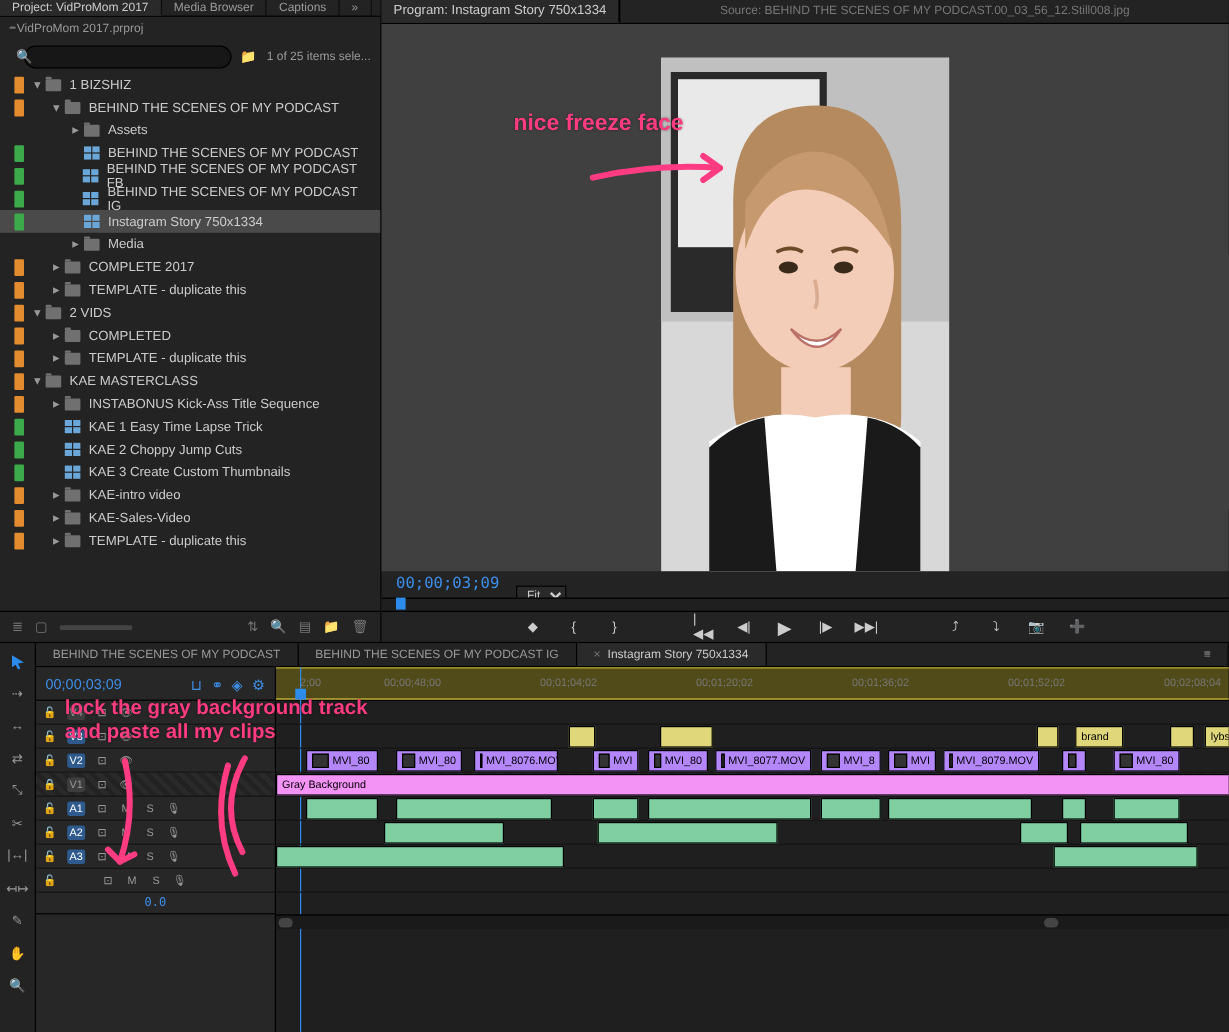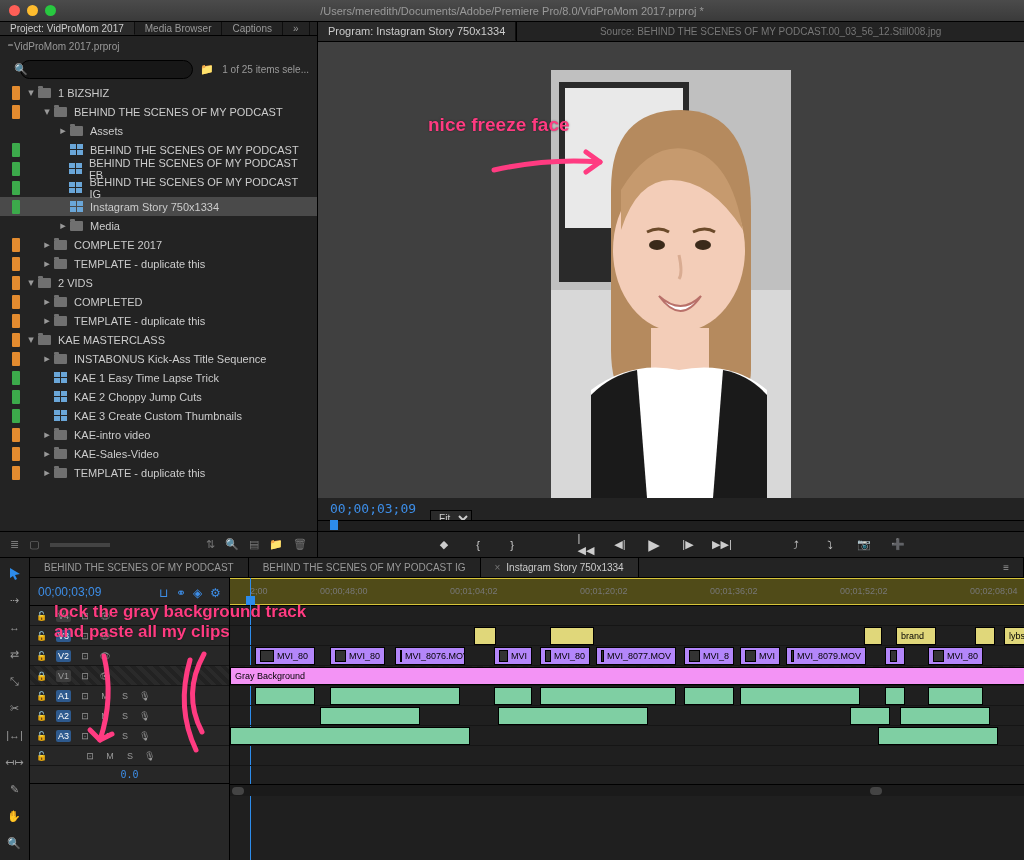--- a/index.html
+++ b/index.html
@@ -116,28 +116,20 @@
   .clip.title{background:#e0d77a;color:#000;}
   .clip .filmstrip{width:14px;height:12px;background:#333;margin-right:3px;border:1px solid #000;}
   .scroll-row{height:12px;background:#1a1a1a;position:relative;border-top:1px solid #000;}
   .scroll-thumb{position:absolute;top:2px;height:8px;border-radius:4px;background:#444;}
 </style>
 </head>
 <body>
 
 <div class="app">
 
-  <div class="mac-bar">
-    <div class="traffic">
-      <div class="dot red"></div>
-      <div class="dot yellow"></div>
-      <div class="dot green"></div>
-    </div>
-    <div class="mac-title">/Users/meredith/Documents/Adobe/Premiere Pro/8.0/VidProMom 2017.prproj *</div>
-  </div>
 
   <div class="upper">
 
     <div class="project-panel">
       <div class="tabs" id="project-tabs">
           <div class="tab active">Project: VidProMom 2017</div>
           <div class="tab">Media Browser</div>
           <div class="tab">Captions</div>
           <div class="tab">»</div>
         </div>

